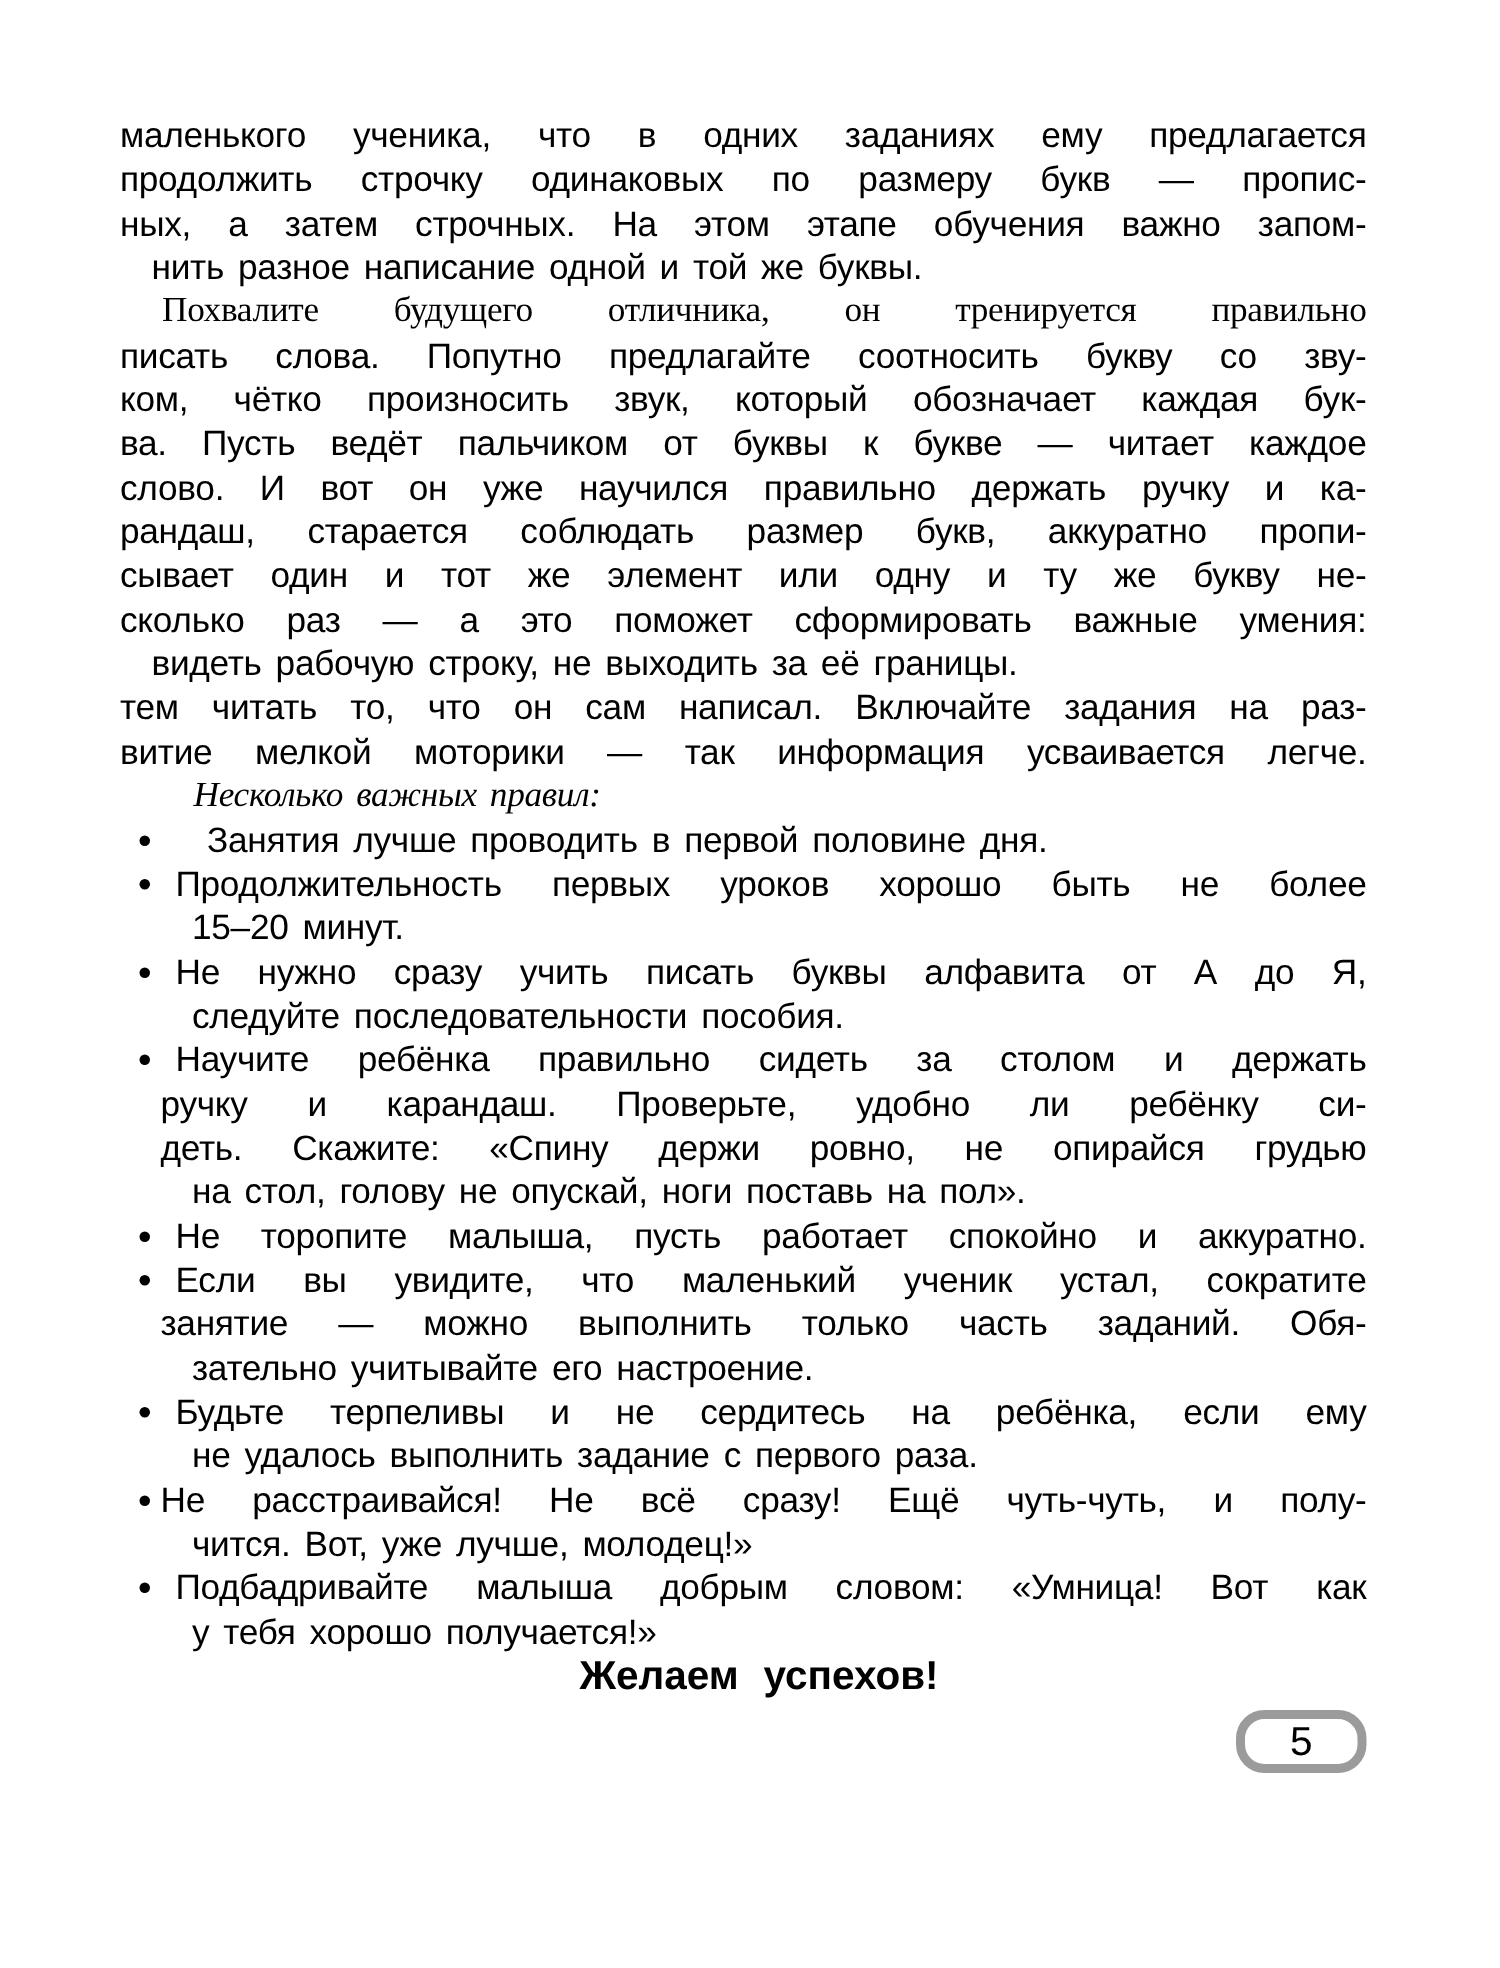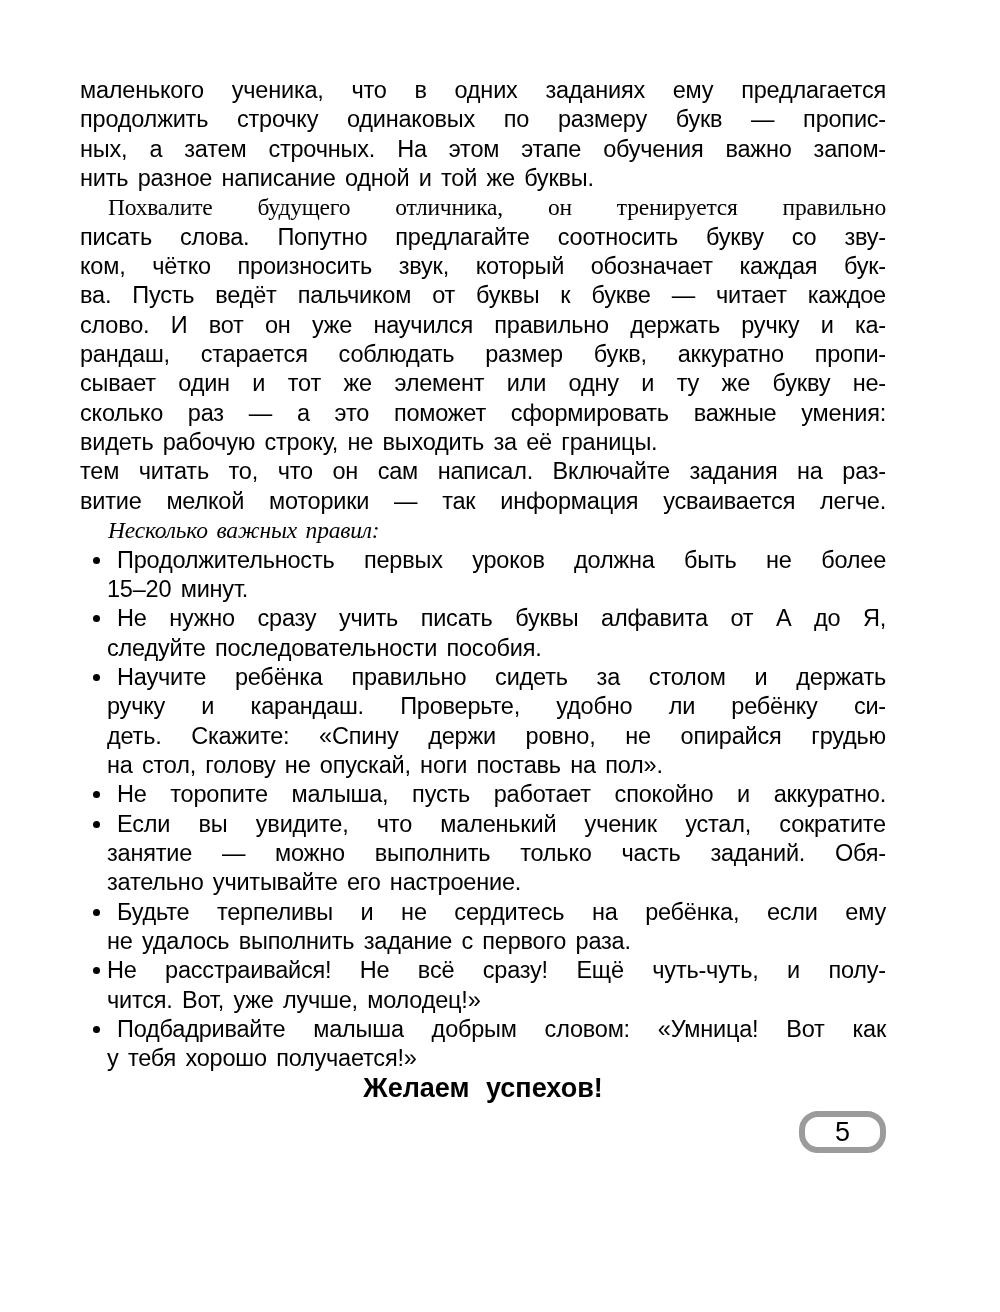--- a/index.html
+++ b/index.html
@@ -11,37 +11,38 @@
     width: 1000px;
     height: 1312px;
     font-family: "Liberation Sans", sans-serif;
     color: #000000;
     overflow: hidden;
   }
   .page {
     box-sizing: border-box;
     width: 1000px;
     height: 1312px;
-    padding: 76px 114px 0 80px;
+    padding: 76px 89px 0 80px;
     background: #ffffff;
   }
   .text {
     font-size: 23.5px;
     line-height: 29.35px;
     letter-spacing: -0.2px;
     word-spacing: 3px;
   }
   .line {
     text-align: justify;
     text-align-last: justify;
     white-space: normal;
   }
   .line.last {
     text-align: left;
     text-align-last: auto;
+    margin-left: 21px;
   }
   .line.indent { text-indent: 28px; font-family: Liberation Serif, serif; }
   .paragraph, .heading, .bullet-item { margin: 0; }
   .bullet-item { position: relative; padding-left: 27px; }
   .bullet-item .line.first { text-indent: 10px; }
   .bullet-dot {
     position: absolute;
     left: 13px;
     top: 11px;
     width: 7px;
@@ -98,21 +99,25 @@
       </div>
       <div class="paragraph">
         <div class="line">тем читать то, что он сам написал. Включайте задания на раз-</div>
         <div class="line">витие мелкой моторики — так информация усваивается легче.</div>
       </div>
       <div class="heading">
         <div class="line last indent">Несколько важных правил:</div>
       </div>
       <div class="bullet-item">
         <span class="bullet-dot"></span>
-        <div class="line first">Продолжительность первых уроков должна быть не более</div>
+        <div class="line last first">Занятия лучше проводить в первой половине дня.</div>
+      </div>
+      <div class="bullet-item">
+        <span class="bullet-dot"></span>
+        <div class="line first">Продолжительность первых уроков хорошо быть не более</div>
         <div class="line last">15–20 минут.</div>
       </div>
       <div class="bullet-item">
         <span class="bullet-dot"></span>
         <div class="line first">Не нужно сразу учить писать буквы алфавита от А до Я,</div>
         <div class="line last">следуйте последовательности пособия.</div>
       </div>
       <div class="bullet-item">
         <span class="bullet-dot"></span>
         <div class="line first">Научите ребёнка правильно сидеть за столом и держать</div>

